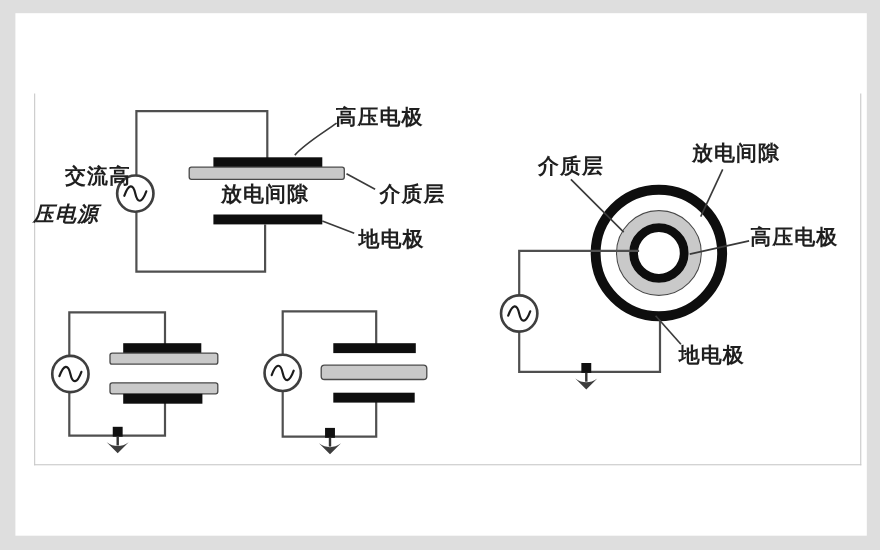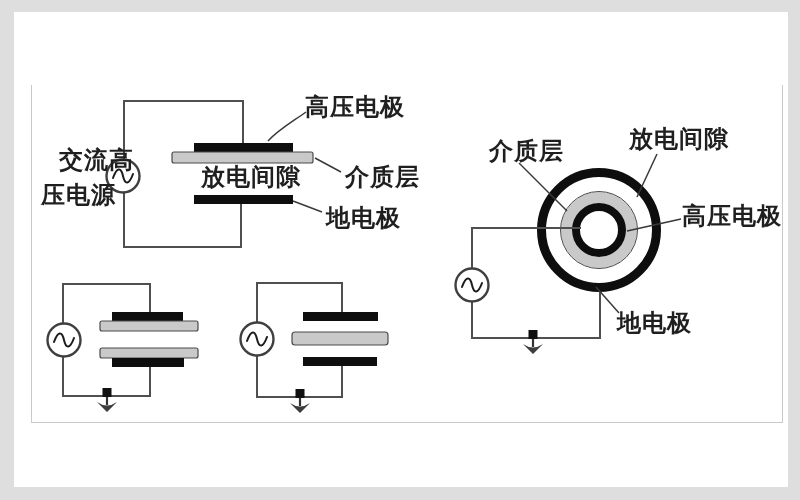--- a/index.html
+++ b/index.html
@@ -20,21 +20,21 @@
   .leader{stroke:#3a3a3a;stroke-width:1.5px;fill:none;}
   .srcc{fill:#ffffff;stroke:#3f3f3f;stroke-width:2.4px;}
   .sine{fill:none;stroke:#1c1c1c;stroke-width:2px;stroke-linecap:round;}
   .gsq{fill:#101010;}
   .gstem{stroke:#333;stroke-width:2.2px;}
   .garrow{fill:#3d3d3d;}
   .ringo{fill:none;stroke:var(--electrode);stroke-width:9px;}
   .ringd{fill:none;stroke:var(--dielectric-fill);stroke-width:11px;}
   .ringline{fill:none;stroke:#4a4a4a;stroke-width:1px;}
   .ringi{fill:none;stroke:var(--electrode);stroke-width:8px;}
-  .lbl{position:absolute;font-weight:700;font-size:24px;line-height:20px;
+  .lbl{position:absolute;font-weight:700;font-size:19px;line-height:20px;
        letter-spacing:1px;color:var(--text);white-space:nowrap;}
 </style>
 </head>
 <body>
 
 <div id="screen">
   <div class="canvas">
     <div class="cell"></div>
   </div>
 
@@ -91,21 +91,21 @@
       <line class="leader" x1="519" y1="163" x2="567" y2="211"></line>
       <line class="leader" x1="657" y1="154" x2="637" y2="197"></line>
       <line class="leader" x1="681" y1="219" x2="627" y2="231"></line>
       <line class="leader" x1="619" y1="313" x2="596" y2="287"></line>
       <use href="#acsrc" x="472" y="285"></use>
       <use href="#gnd" x="533" y="338"></use>
     </g>
   </svg>
 
   <div class="lbl" style="left:59px;top:150px;">交流高</div>
-  <div class="lbl" style="left:41px;top:185px;">压电源</div>
+  <div class="lbl" style="left:30px;top:185px;font-style:italic;">压电源</div>
   <div class="lbl" style="left:305px;top:97px;">高压电极</div>
   <div class="lbl" style="left:345px;top:167px;">介质层</div>
   <div class="lbl" style="left:201px;top:167px;">放电间隙</div>
   <div class="lbl" style="left:326px;top:208px;">地电极</div>
 
   <div class="lbl" style="left:489px;top:141px;">介质层</div>
   <div class="lbl" style="left:629px;top:129px;">放电间隙</div>
   <div class="lbl" style="left:682px;top:206px;">高压电极</div>
   <div class="lbl" style="left:617px;top:313px;">地电极</div>
 </div>

